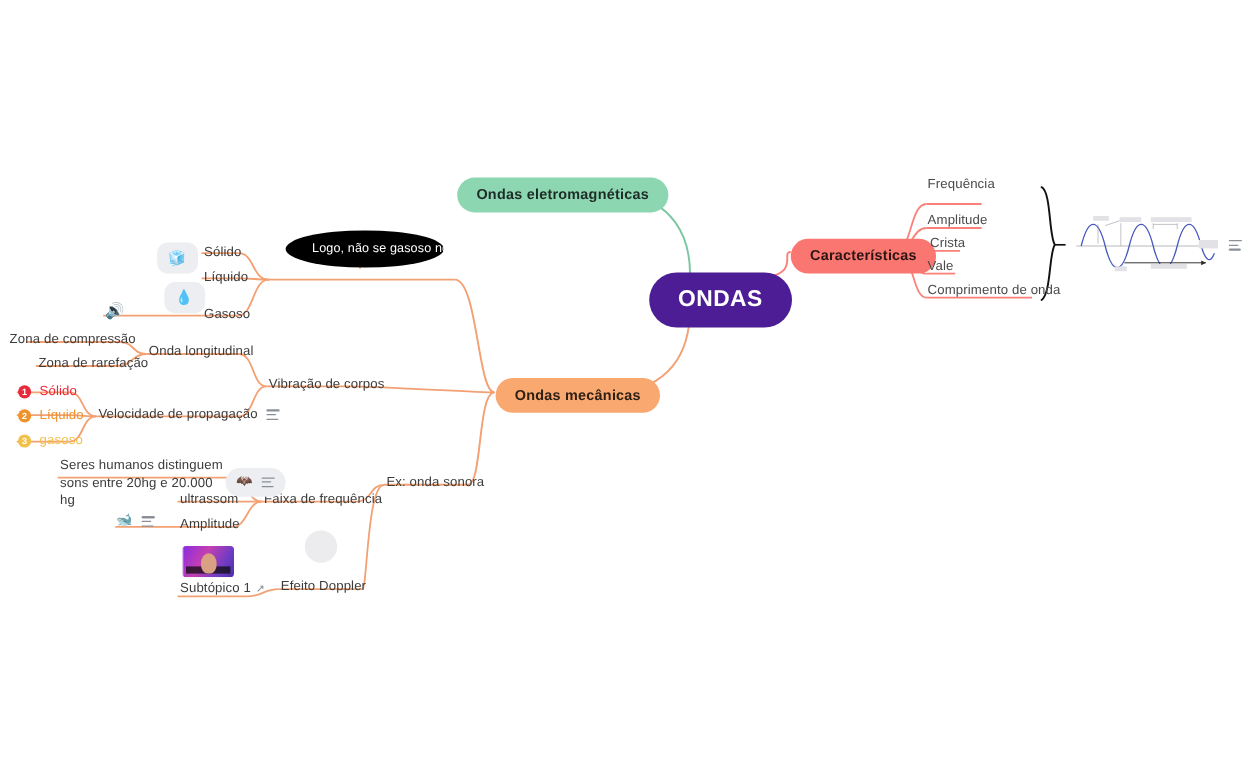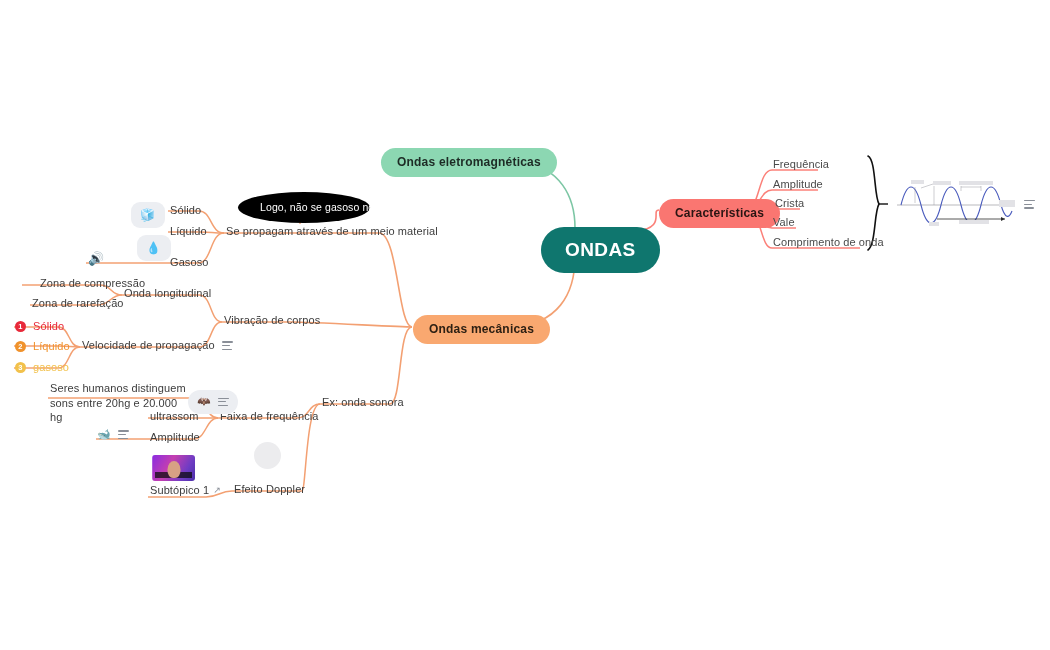--- a/index.html
+++ b/index.html
@@ -32,21 +32,21 @@
   }
   
   .pill {
     border-radius: 999px;
     padding: 7px 16px;
     font-weight: 700;
     font-size: 12px;
     letter-spacing: .2px;
   }
   .pill-root {
-    background: #0f766e;
+    background: #4c1d95;
     color: #ffffff;
     font-size: 19px;
     font-weight: 700;
     padding: 11px 24px;
     border-radius: 26px;
     letter-spacing: .4px;
   }
   .pill-green { background: #8cd7b2; color: #1d2b25; }
   .pill-orange { background: #f9a870; color: #2e2013; }
   .pill-red { background: #fa7671; color: #2b1513; }
@@ -225,21 +225,21 @@
   </svg>
 
   <div class="node pill pill-root" style="left:541px; top:227px;">ONDAS</div>
 
   <div class="node pill pill-green" style="left:381px; top:148px;">Ondas eletromagnéticas</div>
 
   <div class="node pill pill-orange" style="left:413px; top:315px;">Ondas mecânicas</div>
 
   <div class="node pill pill-red" style="left:659px; top:199px;">Características</div>
 
-  <div class="node ul-none" style="left:773px; top:158px; color:#4a4a4a;">Frequência</div>
+  <div class="node ul-none" style="left:773px; top:148px; color:#4a4a4a;">Frequência</div>
   <div class="node ul-none" style="left:773px; top:178px; color:#4a4a4a;">Amplitude</div>
   <div class="node ul-none" style="left:775px; top:197px; color:#4a4a4a;">Crista</div>
   <div class="node ul-none" style="left:773px; top:216px; color:#4a4a4a;">Vale</div>
   <div class="node ul-none" style="left:773px; top:236px; color:#4a4a4a;">Comprimento de onda</div>
 
   <div class="node" style="left:893px; top:175px;">
     <svg class="wave-img" viewBox="0 0 130 58" xmlns="http://www.w3.org/2000/svg">
       <line x1="4" y1="30" x2="120" y2="30" stroke="#b9b9bd" stroke-width="1"></line>
       <path d="M8,30 C14,6 22,6 28,30 C34,54 42,54 48,30 C54,6 62,6 68,30 C74,54 82,54 88,30 C94,6 102,6 108,30 C112,44 116,44 119,36" fill="none" stroke="#4a5bbd" stroke-width="1.1"></path>
       <line x1="28" y1="13" x2="40" y2="9" stroke="#9a9aa2" stroke-width=".5"></line>
@@ -259,36 +259,35 @@
     </svg>
   </div>
   <span class="notes-icon" style="position:absolute; left:1024px; top:200px;">
       <i></i>
       <i></i>
       <i></i>
     </span>
 
   <div class="node ellipse-black" style="left:238px; top:192px; width:132px;">Logo, não se gasoso no vácuo</div>
 
-  <div class="node" style="left:226px; top:225px;">Se propagam através de um meio material</div>
 
   <div class="node chip" style="left:131px; top:202px;">🧊</div>
   <div class="node" style="left:170px; top:204px;">Sólido</div>
 
   <div class="node chip" style="left:137px; top:235px;">💧</div>
   <div class="node" style="left:170px; top:225px;">Líquido</div>
 
   <div class="node" style="left:170px; top:256px;">Gasoso</div>
 
   <div class="node" style="left:88px; top:251px; font-size:13px; color:#8a8f98;">🔊</div>
 
   <div class="node" style="left:224px; top:314px;">Vibração de corpos</div>
 
   <div class="node" style="left:124px; top:287px;">Onda longitudinal</div>
-  <div class="node" style="left:40px; top:277px;text-align:center;">Zona de compressão</div>
+  <div class="node" style="left:8px; top:277px;text-align:center;">Zona de compressão</div>
   <div class="node" style="left:32px; top:297px;">Zona de rarefação</div>
 
   <div class="node" style="left:82px; top:339px; display:flex; align-items:center; gap:7px;">
     <span>Velocidade de propagação</span>
     <span class="notes-icon">
         <i></i>
         <i></i>
         <i></i>
       </span>
   </div>

